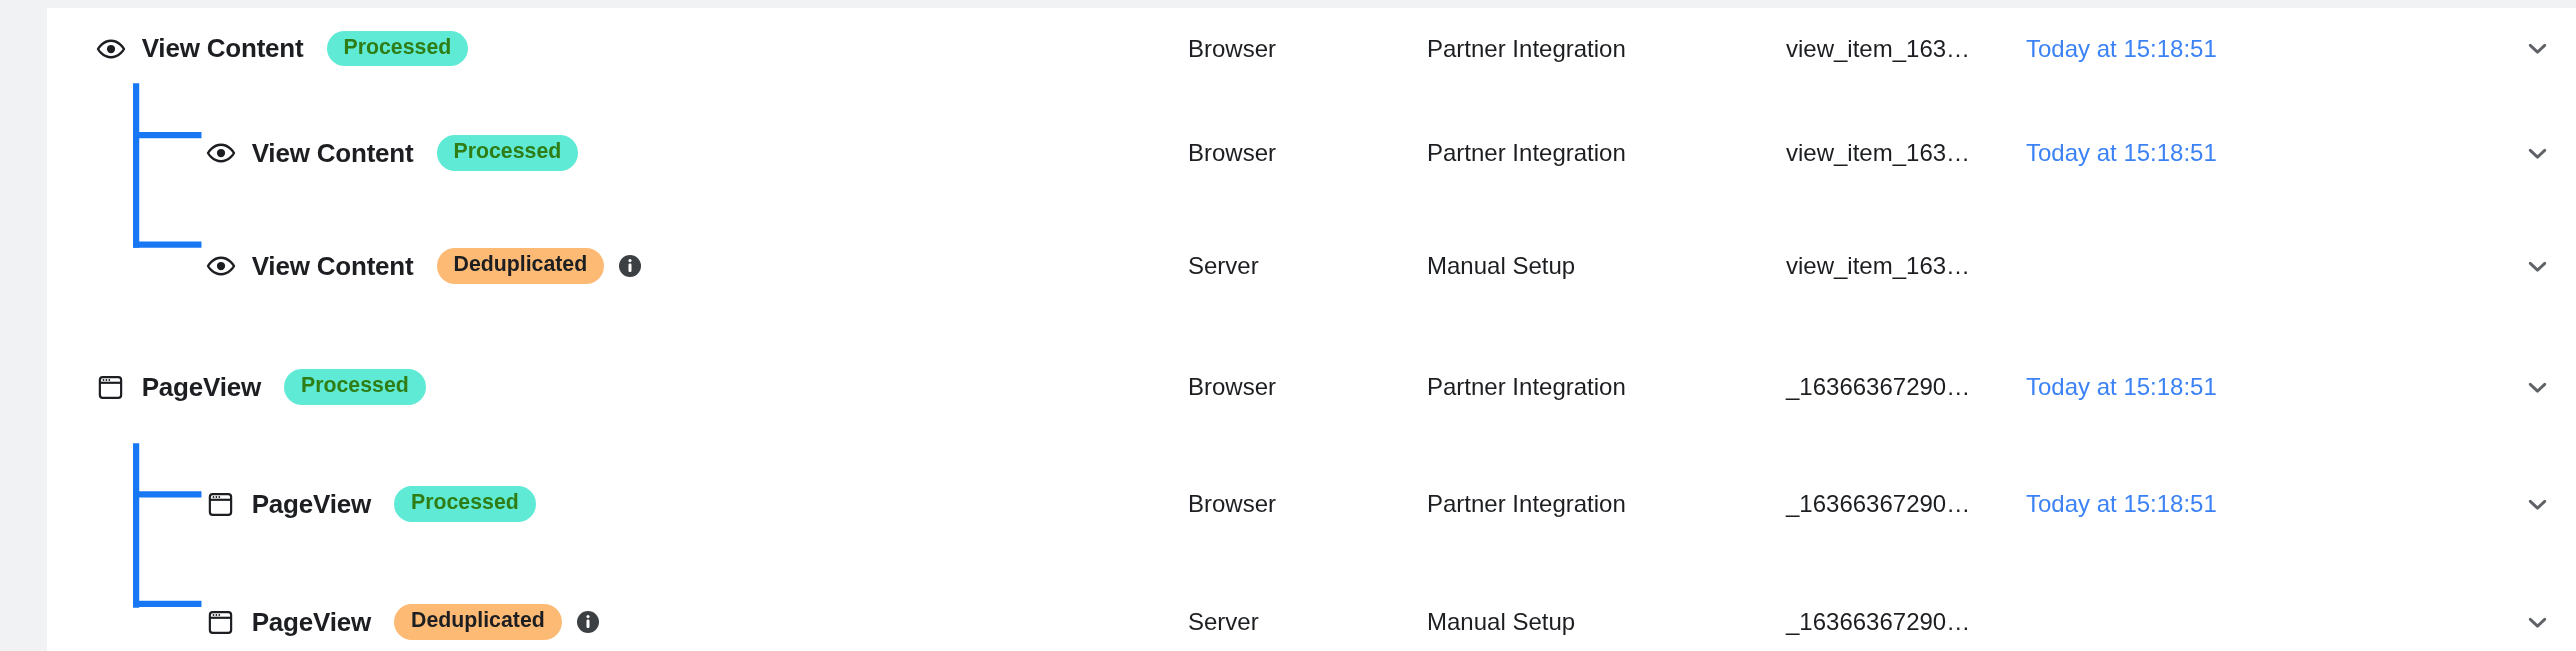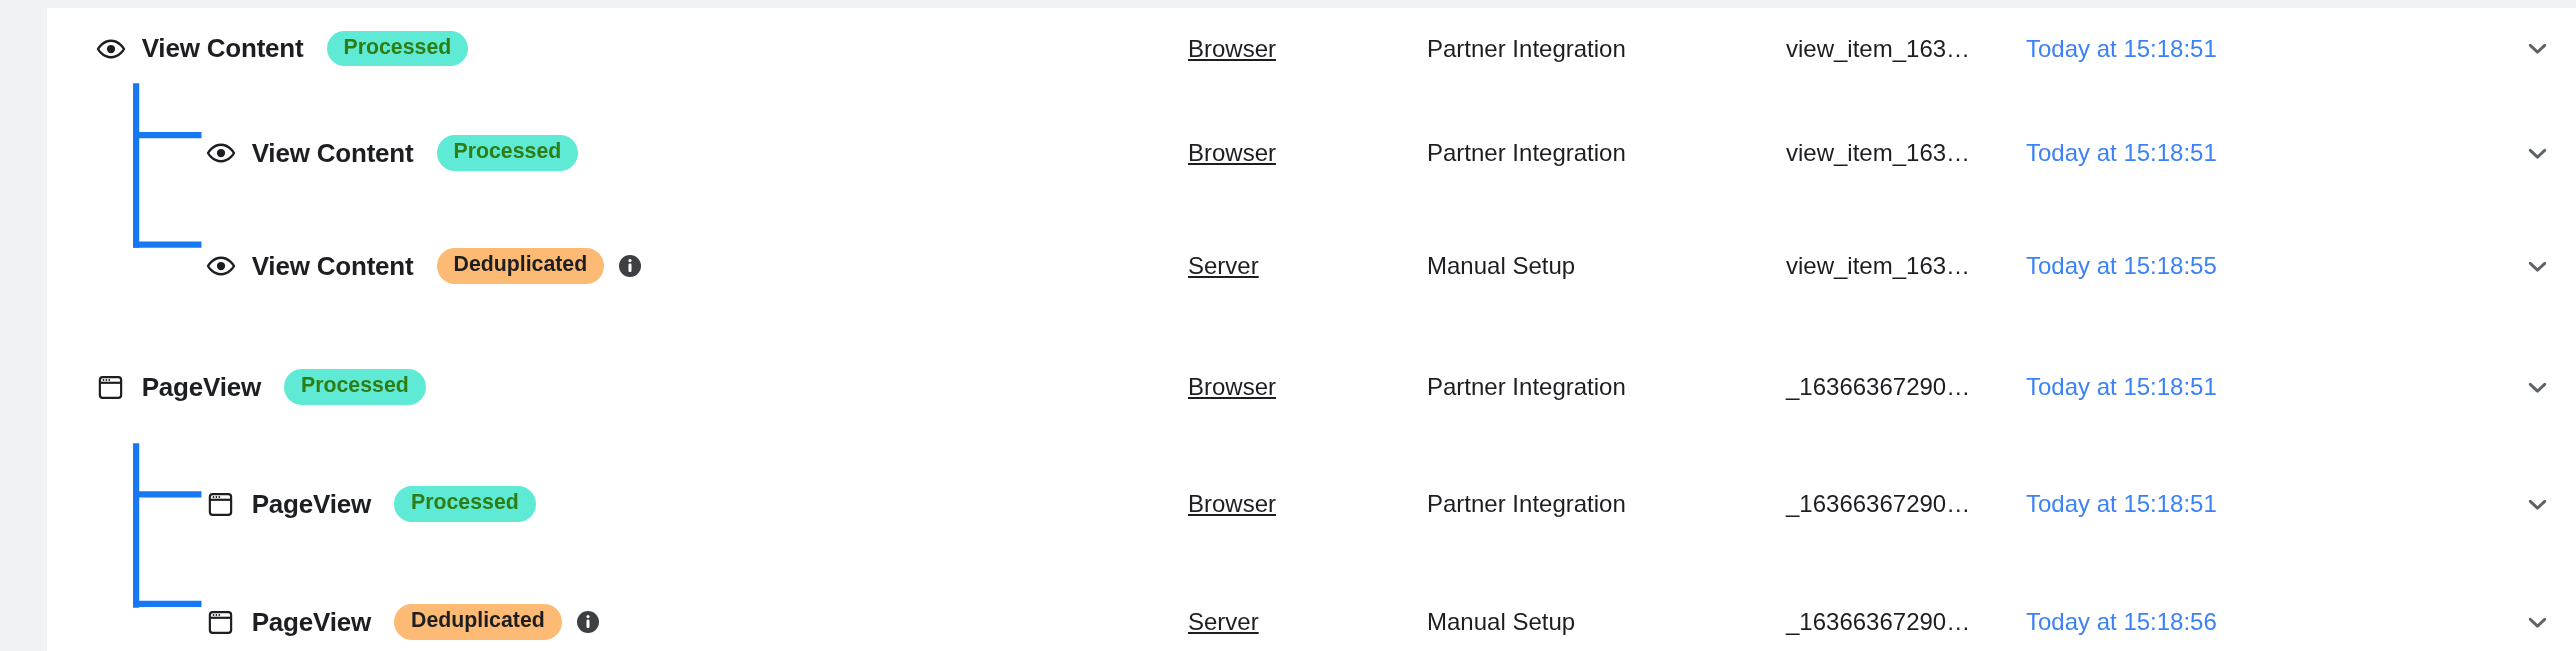--- a/index.html
+++ b/index.html
@@ -93,21 +93,21 @@
   .col {
     position: absolute;
     top: 0;
     height: 60px;
     display: flex;
     align-items: center;
     font-size: 24px;
     color: #1c1e21;
     white-space: nowrap;
   }
-  .col-source    { left: 1141px; text-decoration: underline; }
+  .col-source    { left: 1141px; }
   .col-setup     { left: 1380px; }
   .col-id        { left: 1739px; text-align: center; }
   .col-time      { left: 1979px; color: #3b82f6; }
 
   .chevron {
     position: absolute;
     top: 0;
     left: 2464px;
     height: 60px;
     width: 53px;
@@ -200,21 +200,20 @@
   <svg width="24" height="24" viewBox="0 0 24 24">
     <circle cx="12" cy="12" r="11" fill="#3c4043"></circle>
     <circle cx="12" cy="6.6" r="1.55" fill="#ffffff"></circle>
     <rect x="10.5" y="9.6" width="3" height="8.3" rx="1.2" fill="#ffffff"></rect>
   </svg>
 </span>
         </div>
         <div class="col col-source">Server</div>
         <div class="col col-setup">Manual Setup</div>
         <div class="col col-id">view_item_163…</div>
-        <div class="col col-time">Today at 15:18:55</div>
         <div class="chevron">
   <svg width="27" height="27" viewBox="0 0 24 24" fill="none">
     <path d="M5.6 9.2 L12 15.2 L18.4 9.2" stroke="#5f6368" stroke-width="2.6" stroke-linecap="round" stroke-linejoin="round"></path>
   </svg>
 </div>
       </div>
       <div class="row" style="top: 349px;">
         <div class="namecell depth0">
           <span class="evt-icon">
   <svg width="29" height="29" viewBox="0 0 24 24" fill="none">
@@ -279,21 +278,20 @@
   <svg width="24" height="24" viewBox="0 0 24 24">
     <circle cx="12" cy="12" r="11" fill="#3c4043"></circle>
     <circle cx="12" cy="6.6" r="1.55" fill="#ffffff"></circle>
     <rect x="10.5" y="9.6" width="3" height="8.3" rx="1.2" fill="#ffffff"></rect>
   </svg>
 </span>
         </div>
         <div class="col col-source">Server</div>
         <div class="col col-setup">Manual Setup</div>
         <div class="col col-id">_16366367290…</div>
-        <div class="col col-time">Today at 15:18:56</div>
         <div class="chevron">
   <svg width="27" height="27" viewBox="0 0 24 24" fill="none">
     <path d="M5.6 9.2 L12 15.2 L18.4 9.2" stroke="#5f6368" stroke-width="2.6" stroke-linecap="round" stroke-linejoin="round"></path>
   </svg>
 </div>
       </div>
     </div>
 </div>
 
 

